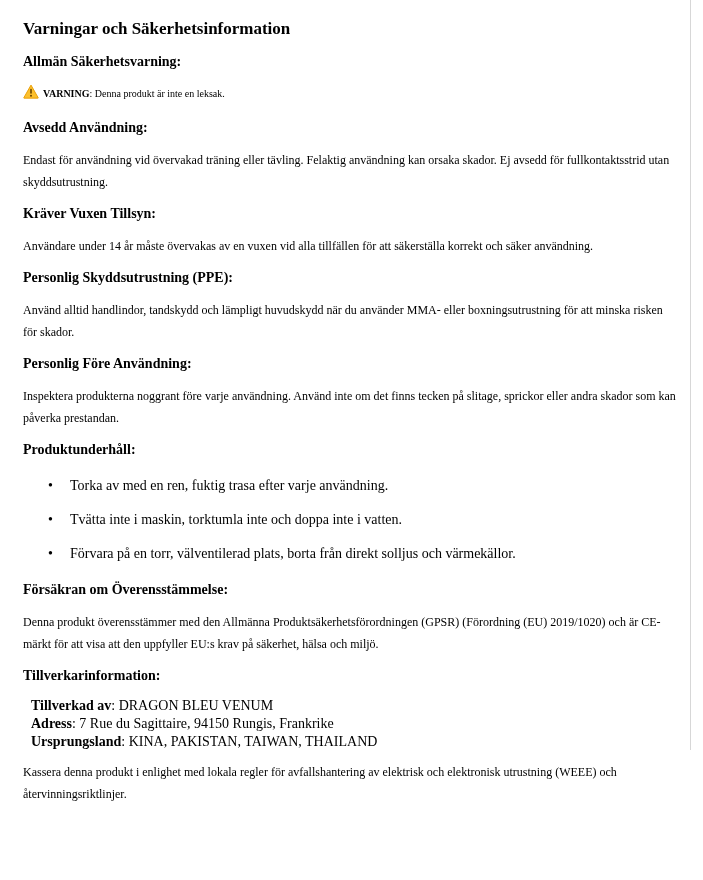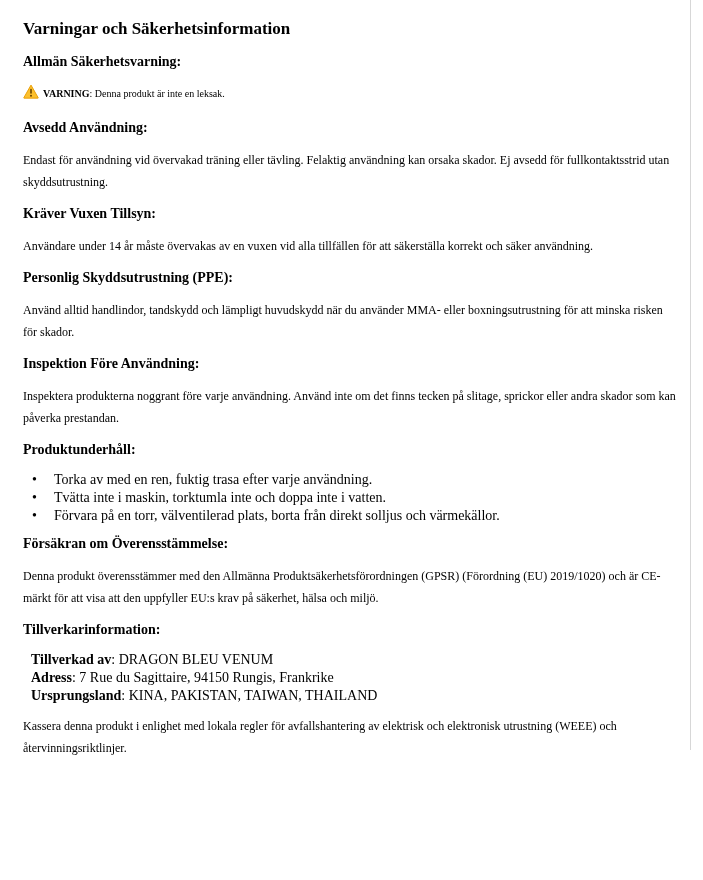--- a/index.html
+++ b/index.html
@@ -71,21 +71,21 @@
   ul.bullets {
     margin: 10px 0 0 0;
     padding: 0;
     list-style: none;
   }
   ul.bullets li {
     position: relative;
     padding-left: 31px;
     font-size: 14px;
     line-height: 18px;
-    margin: 0;
+    margin: 16px;
   }
   ul.bullets li::before {
     content: "\2022";
     position: absolute;
     left: 9px;
     top: 0;
   }
   .addr-block {
     margin: 10px 0 0 8px;
     font-size: 14px;
@@ -117,21 +117,21 @@
 
   <div class="heading">Avsedd Användning:</div>
   <p class="para">Endast för användning vid övervakad träning eller tävling. Felaktig användning kan orsaka skador. Ej avsedd för fullkontaktsstrid utan skyddsutrustning.</p>
 
   <div class="heading">Kräver Vuxen Tillsyn:</div>
   <p class="para">Användare under 14 år måste övervakas av en vuxen vid alla tillfällen för att säkerställa korrekt och säker användning.</p>
 
   <div class="heading">Personlig Skyddsutrustning (PPE):</div>
   <p class="para">Använd alltid handlindor, tandskydd och lämpligt huvudskydd när du använder MMA- eller boxningsutrustning för att minska risken för skador.</p>
 
-  <div class="heading">Inspektion Före Användning:</div>
+  <div class="heading">Personlig Före Användning:</div>
   <p class="para">Inspektera produkterna noggrant före varje användning. Använd inte om det finns tecken på slitage, sprickor eller andra skador som kan påverka prestandan.</p>
 
   <div class="heading">Produktunderhåll:</div>
   <ul class="bullets">
     <li>Torka av med en ren, fuktig trasa efter varje användning.</li>
     <li>Tvätta inte i maskin, torktumla inte och doppa inte i vatten.</li>
     <li>Förvara på en torr, välventilerad plats, borta från direkt solljus och värmekällor.</li>
   </ul>
 
   <div class="heading tight">Försäkran om Överensstämmelse:</div>

